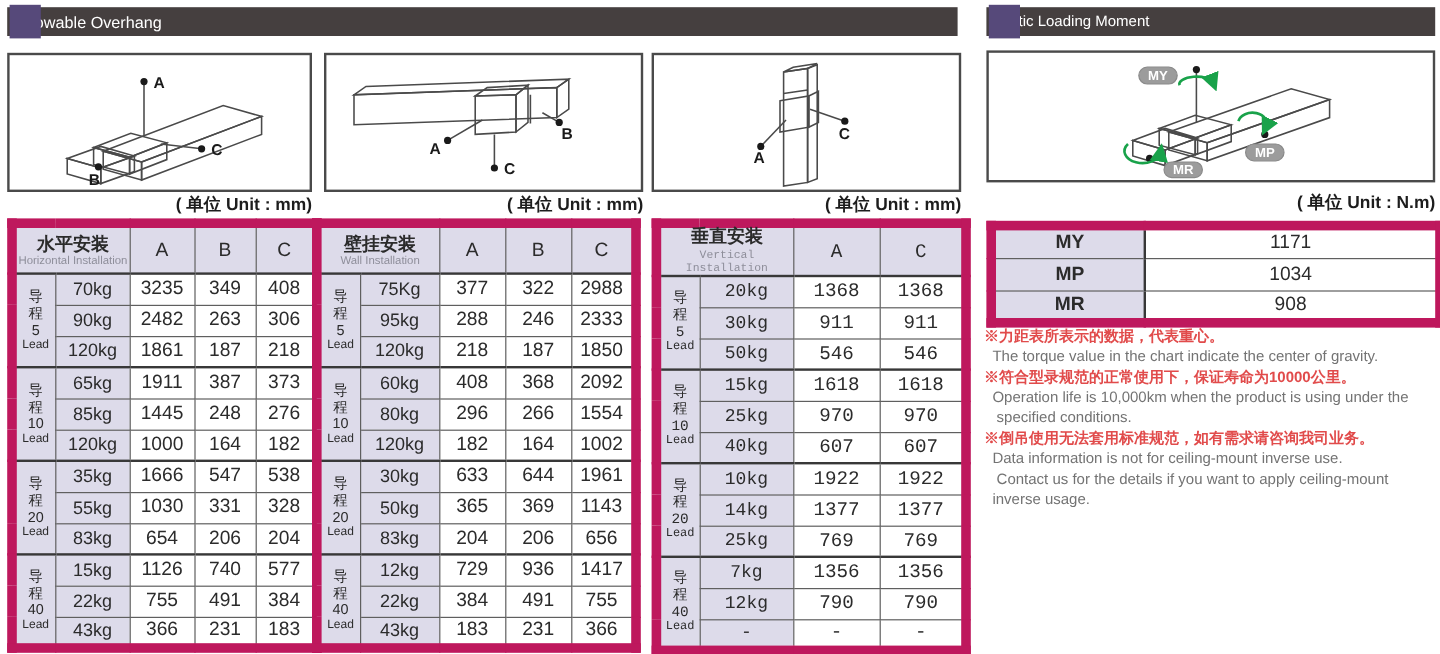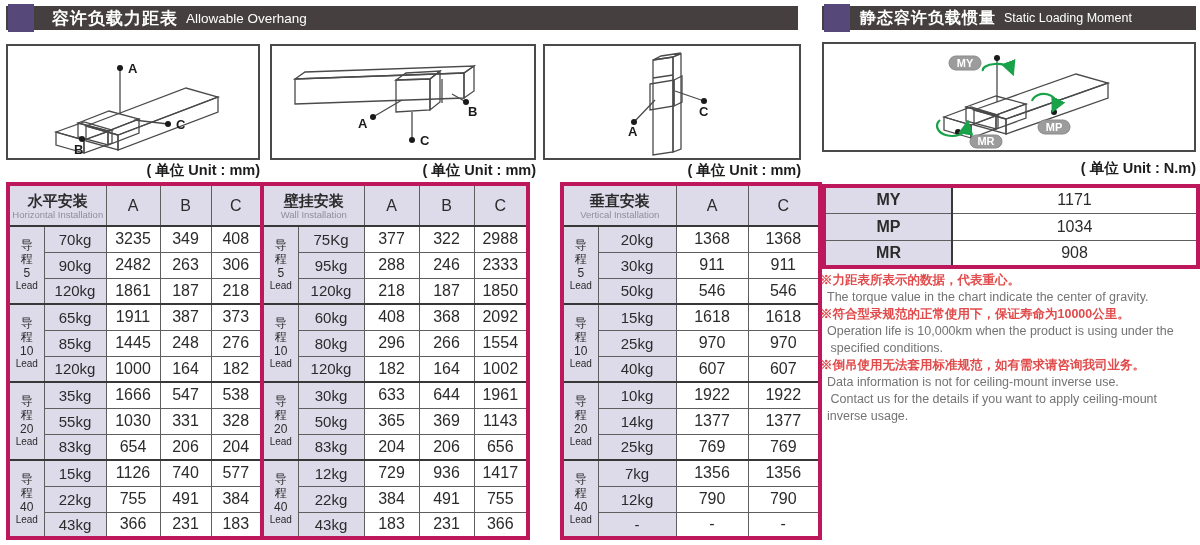--- a/index.html
+++ b/index.html
@@ -6,21 +6,21 @@
 html,body{width:1200px;height:545px;background:#fff;font-family:"Liberation Sans",sans-serif;position:relative;overflow:hidden;}
 .hbar{position:absolute;height:24px;background:#453F3F;color:#fff;display:flex;align-items:center;}
 .psq{position:absolute;left:2px;top:-2px;width:26px;height:28px;background:#56497A;}
 .hbar .zh{margin-left:46px;font-size:17px;font-weight:bold;letter-spacing:1px;white-space:nowrap;}
 .hbar .en{margin-left:8px;font-size:13.5px;font-weight:normal;white-space:nowrap;}
 #hdr-right .zh{margin-left:38px;font-size:16px;}
 #hdr-right .en{font-size:12.5px;}
 .dbox{position:absolute;border:2px solid #4a4a4a;background:#fff;}
 .unit{position:absolute;text-align:right;font-size:14.5px;font-weight:bold;color:#1d1d1d;white-space:nowrap;}
 .twrap{position:absolute;}
-table.dt{border-collapse:collapse;table-layout:fixed;border:4px solid #be185d;}
+table.dt{border-collapse:collapse;table-layout:fixed;border:8px solid #be185d;}
 table.dt td,table.dt th{border:1px solid #5f5f5f;text-align:center;vertical-align:middle;color:#2b2b2b;padding:0;}
 .hrow th{height:42px;background:#DDDBEA;border-bottom:2px solid #383838;}
 .tzh{font-size:15px;font-weight:bold;line-height:17px;}
 .ten{font-size:9.5px;color:#8e8e9a;font-weight:normal;line-height:11px;}
 .colh{font-size:16px;font-weight:normal;}
 .leadcell{background:#DDDBEA;padding:2px 0;}
 .leadzh{font-size:12px;line-height:14px;}
 .leaden{font-size:10px;line-height:12px;}
 .loadcell{background:#DDDBEA;font-size:15px;height:26px;}
 .valcell{font-size:16px;}
@@ -37,26 +37,24 @@
 .lb{font-size:13px;font-weight:bold;fill:#1a1a1a;}
 .grn{stroke:#19A24A;stroke-width:2.2;fill:none;}
 .oval{fill:#9C9C9C;stroke:#8a8a8a;}
 .ovtx{font-size:11px;font-weight:bold;fill:#fff;text-anchor:middle;}
 </style>
 </head>
 <body>
 
 <div class="hbar" id="hdr-left" style="left:6px;top:6px;width:792px;">
   <span class="psq"></span>
-  <span class="zh">容许负载力距表</span>
   <span class="en">Allowable Overhang</span>
 </div>
 <div class="hbar" id="hdr-right" style="left:822px;top:6px;width:374px;">
   <span class="psq"></span>
-  <span class="zh">静态容许负载惯量</span>
   <span class="en">Static Loading Moment</span>
 </div>
 
 <div class="dbox" style="left:6px;top:44px;width:254px;height:116px;">
   <svg class="dia" width="250" height="112" viewBox="0 0 250 112">
     <path class="ln" d="M78,80 L178,42 L210,51 L110,89 Z"></path>
     <path class="ln" d="M110,89 L210,51 L210,66 L110,104 Z"></path>
     <path class="ln" d="M78,80 L110,89 L110,104 L78,95 Z"></path>
     <path class="ln" d="M70,77 L101,65 L131,73 L100,85 Z"></path>
     <path class="ln" d="M100,85 L131,73 L131,87 L100,99 Z"></path>
@@ -376,21 +374,21 @@
         </tr>
         <tr>
           <td class="loadcell">43kg</td>
           <td class="valcell">183</td>
           <td class="valcell">231</td>
           <td class="valcell">366</td>
         </tr>
       </tbody>
   </table>
 </div>
-<div class="twrap" style="left:560px;top:182px;">
+<div class="twrap" style="left:543px;top:182px;font-family:Liberation Mono, monospace;">
   <table class="dt" id="ovh-2" style="width:258px;">
     <colgroup>
         <col style="width:36px">
         <col style="width:78px">
         <col style="width:72px">
         <col style="width:72px">
       </colgroup>
     <tbody>
         <tr class="hrow">
           <th class="ttl" colspan="2">

